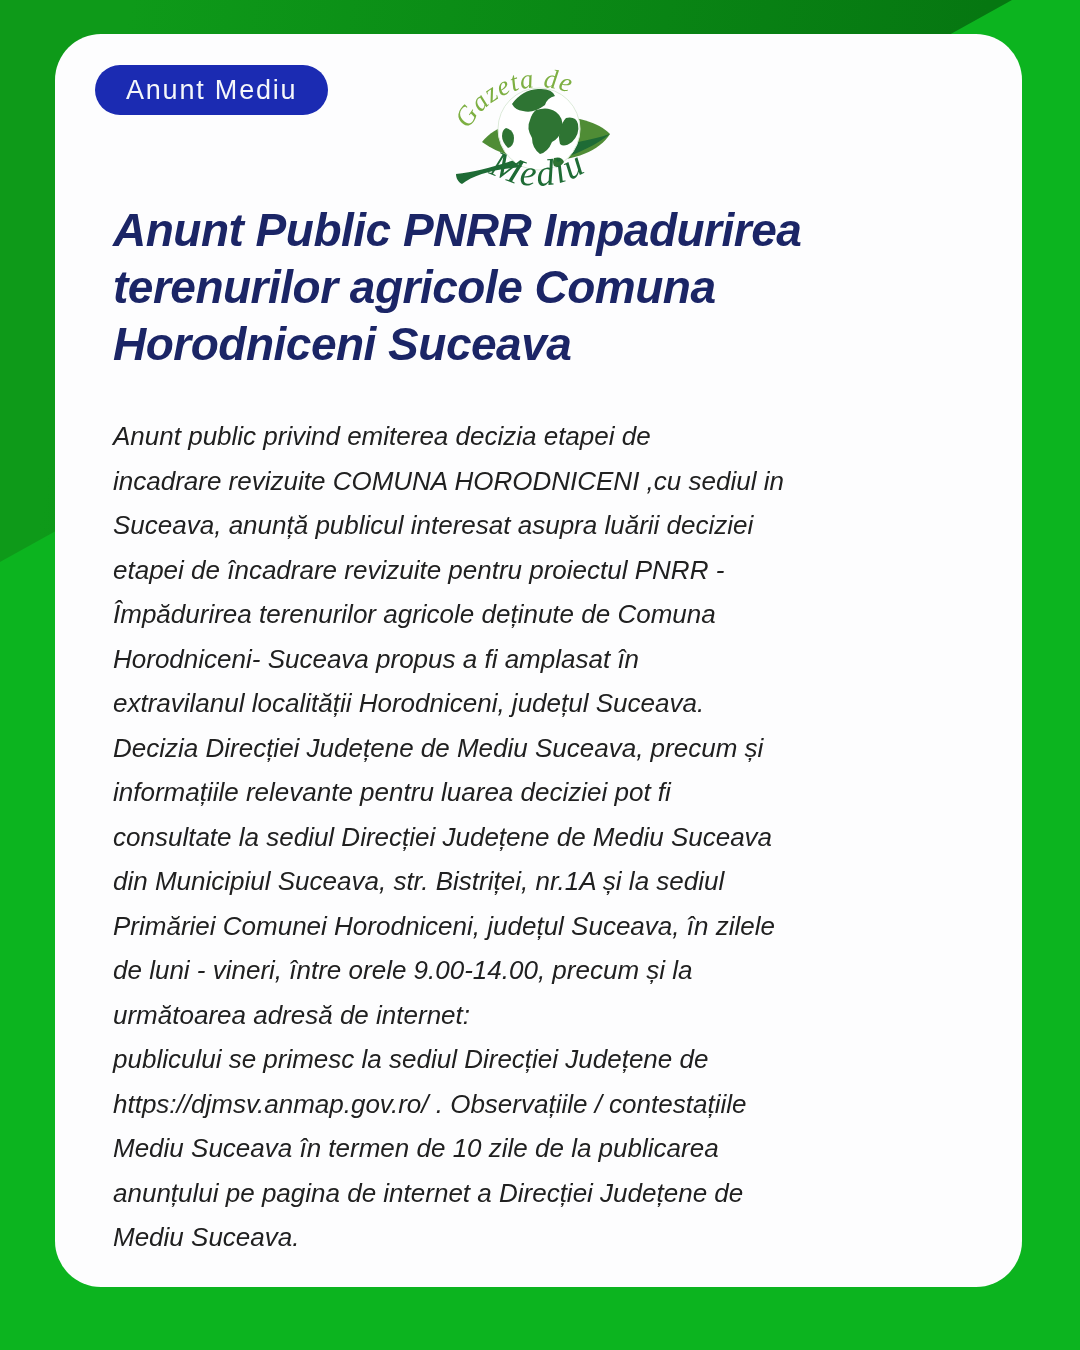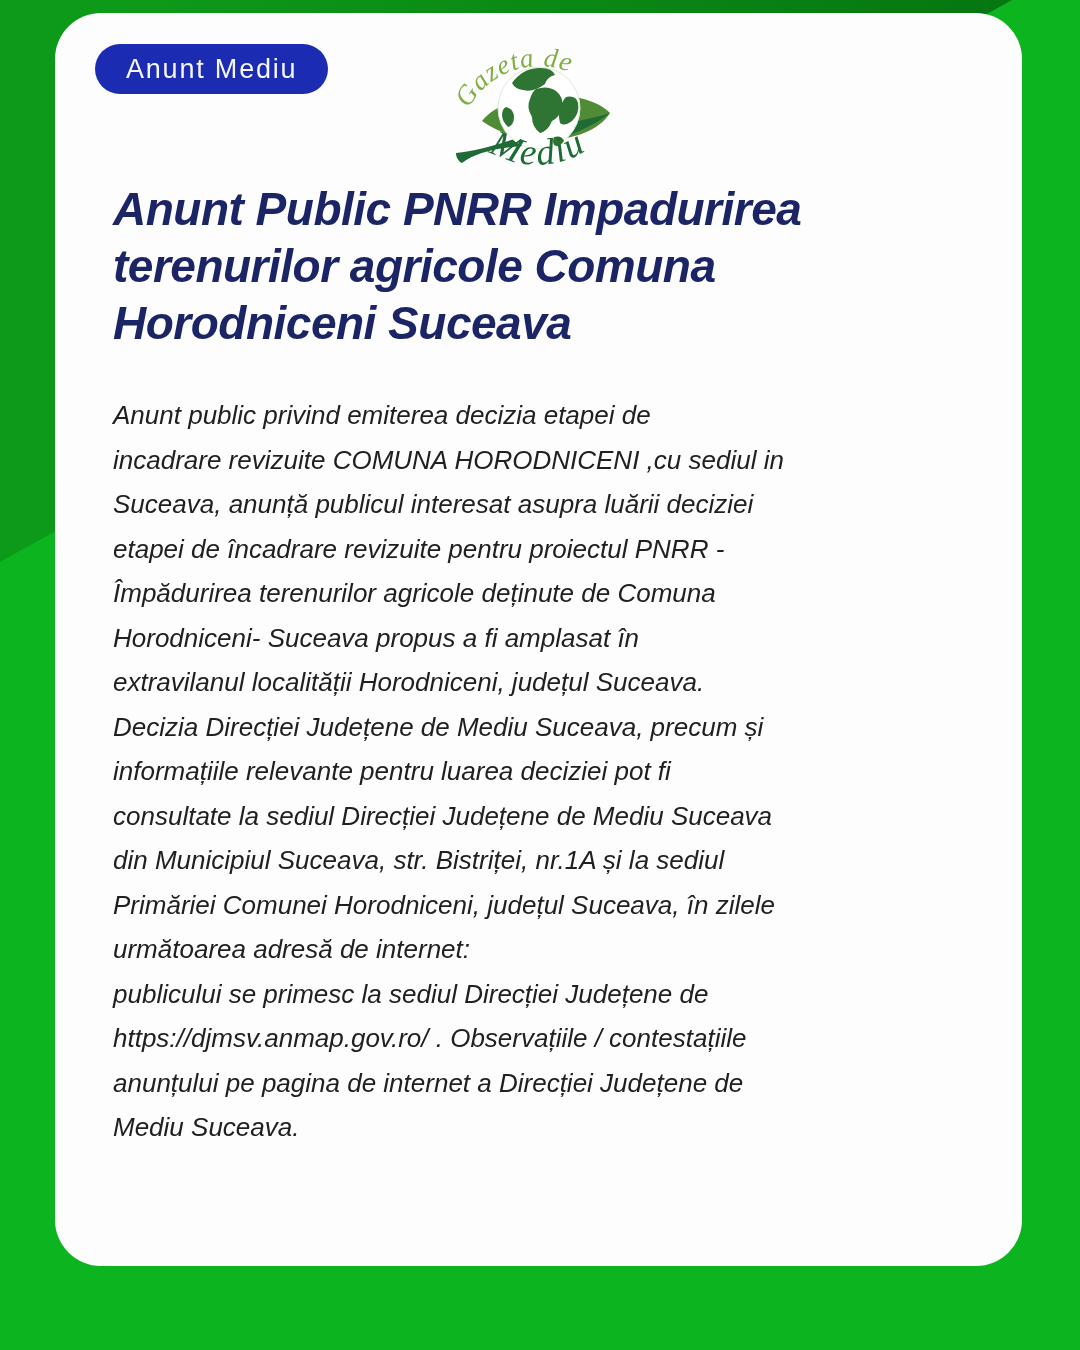--- a/index.html
+++ b/index.html
@@ -15,21 +15,21 @@
     font-family:"Liberation Sans",sans-serif;
     background:var(--bg-green,#0CB41F);
     position:relative;overflow:hidden;
   }
   .dark-corner{
     position:absolute;left:0;top:0;width:1080px;height:1350px;
     background:linear-gradient(100deg,var(--dark-green-a,#0E9A19) 10%,var(--dark-green-b,#067711) 75%);
     clip-path:polygon(0 0,1012px 0,0 562px);
   }
   .card{
-    position:absolute;left:55px;top:13px;width:967px;height:1253px;
+    position:absolute;left:55px;top:34px;width:967px;height:1253px;
     background:var(--card-white,#FDFDFE);
     border-radius:46px;
     overflow:hidden;
   }
   .badge{
     position:absolute;left:40px;top:31px;height:50px;
     padding:0 31px;border-radius:26px;
     background:var(--badge-blue,#1B2BB2);
     color:var(--badge-text,#F5F7FA);
     font-size:27px;font-weight:500;letter-spacing:1.8px;
@@ -103,20 +103,22 @@
       <div class="body-line">Suceava, anunță publicul interesat asupra luării deciziei</div>
       <div class="body-line">etapei de încadrare revizuite pentru proiectul PNRR -</div>
       <div class="body-line">Împădurirea terenurilor agricole deținute de Comuna</div>
       <div class="body-line">Horodniceni- Suceava propus a fi amplasat în</div>
       <div class="body-line">extravilanul localității Horodniceni, județul Suceava.</div>
       <div class="body-line">Decizia Direcției Județene de Mediu Suceava, precum și</div>
       <div class="body-line">informațiile relevante pentru luarea deciziei pot fi</div>
       <div class="body-line">consultate la sediul Direcției Județene de Mediu Suceava</div>
       <div class="body-line">din Municipiul Suceava, str. Bistriței, nr.1A și la sediul</div>
       <div class="body-line">Primăriei Comunei Horodniceni, județul Suceava, în zilele</div>
+      <div class="body-line">de luni - vineri, între orele 9.00-14.00, precum și la</div>
       <div class="body-line">următoarea adresă de internet:</div>
       <div class="body-line">publicului se primesc la sediul Direcției Județene de</div>
       <div class="body-line">https://djmsv.anmap.gov.ro/ . Observațiile / contestațiile</div>
+      <div class="body-line">Mediu Suceava în termen de 10 zile de la publicarea</div>
       <div class="body-line">anunțului pe pagina de internet a Direcției Județene de</div>
       <div class="body-line">Mediu Suceava.</div>
     </div>
 
 </div>
 
 </body></html>

